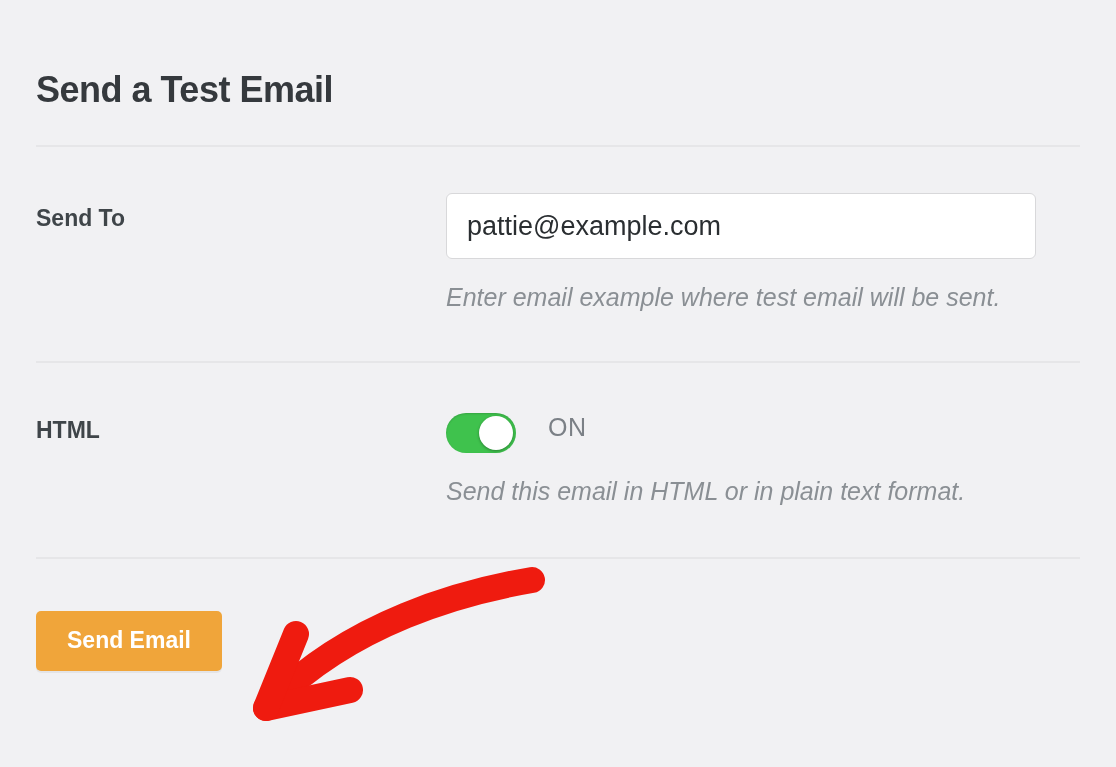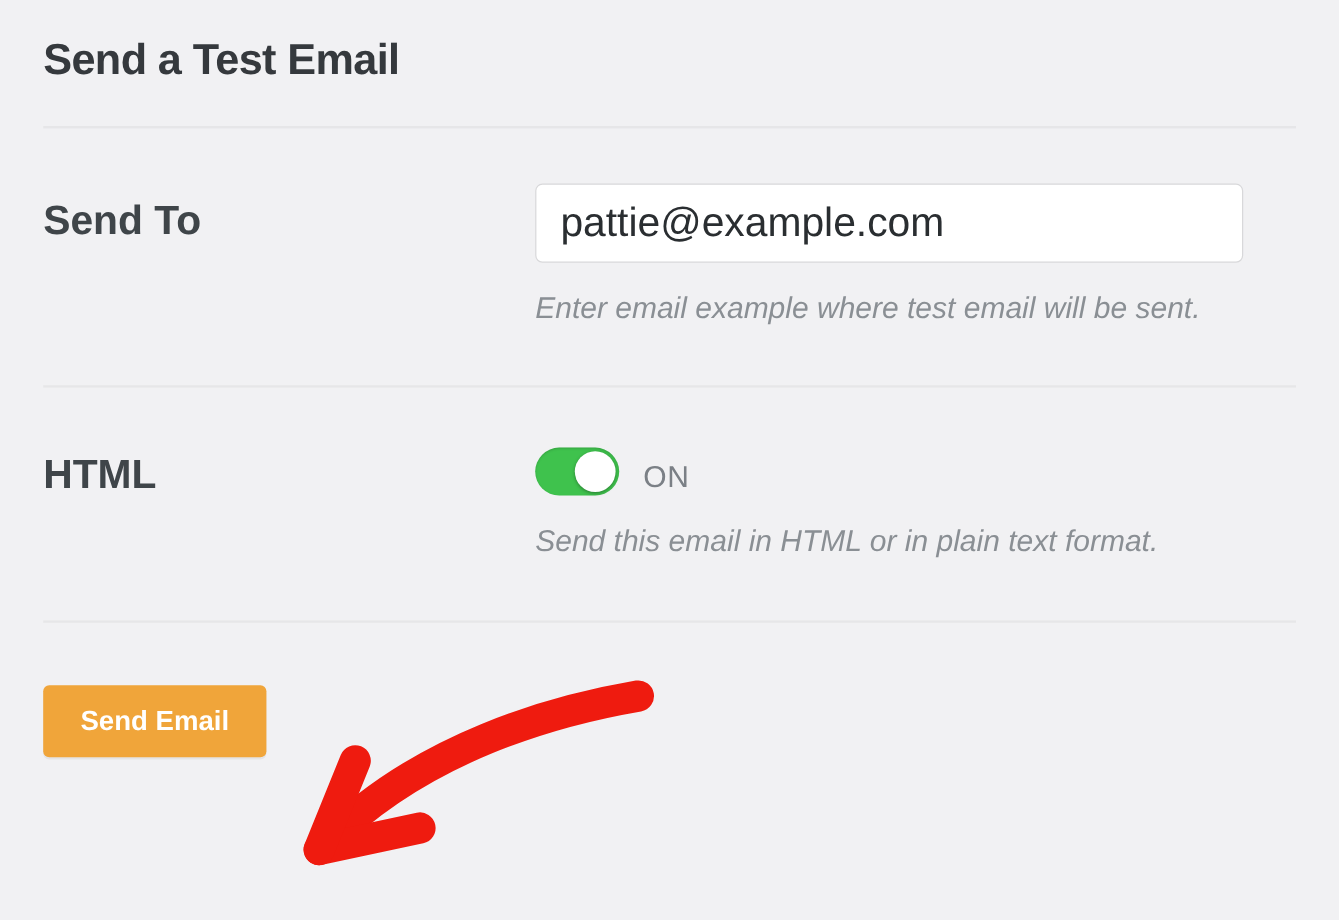--- a/index.html
+++ b/index.html
@@ -8,20 +8,21 @@
     height: 767px;
     background: #f1f1f3;
     font-family: -apple-system, BlinkMacSystemFont, "Segoe UI", Helvetica, Arial, sans-serif;
     color: #3c434a;
     overflow: hidden;
     position: relative;
   }
 
   .page {
     padding: 29px 36px 0 36px;
+    margin-top: 40px;
   }
 
   .title {
     font-size: 36px;
     font-weight: 700;
     color: #35393d;
     letter-spacing: -0.5px;
     padding-bottom: 34px;
   }
 
@@ -30,55 +31,55 @@
     padding: 46px 0;
     display: flex;
     align-items: flex-start;
     gap: 0;
   }
 
   .section.tight { padding: 50px 0 48px 0; }
 
   .section .label {
     flex: 0 0 410px;
-    font-size: 34px;
+    font-size: 23px;
     font-weight: 600;
     color: #3f4549;
     padding-top: 12px;
   }
 
   .section .control {
     flex: 1;
   }
 
   .text-input {
     width: 590px;
     height: 66px;
     border: 1px solid #d8d8da;
     border-radius: 6px;
     background: #ffffff;
-    font-size: 34px;
+    font-size: 27px;
     padding: 0 20px;
     color: #2a2e31;
     outline: none;
   }
 
   .hint {
     margin-top: 22px;
     font-size: 25px;
     font-style: italic;
     color: #8a8f94;
     line-height: 1.35;
   }
 
   
   .toggle-row {
     display: flex;
-    align-items: flex-end;
-    gap: 20px;
+    align-items: flex-start;
+    gap: 32px;
     height: 40px;
   }
   .toggle {
     width: 70px;
     height: 40px;
     background: #3fc24d;
     border-radius: 40px;
     position: relative;
     cursor: pointer;
     box-shadow: inset 0 1px 2px rgba(0,0,0,.15);

